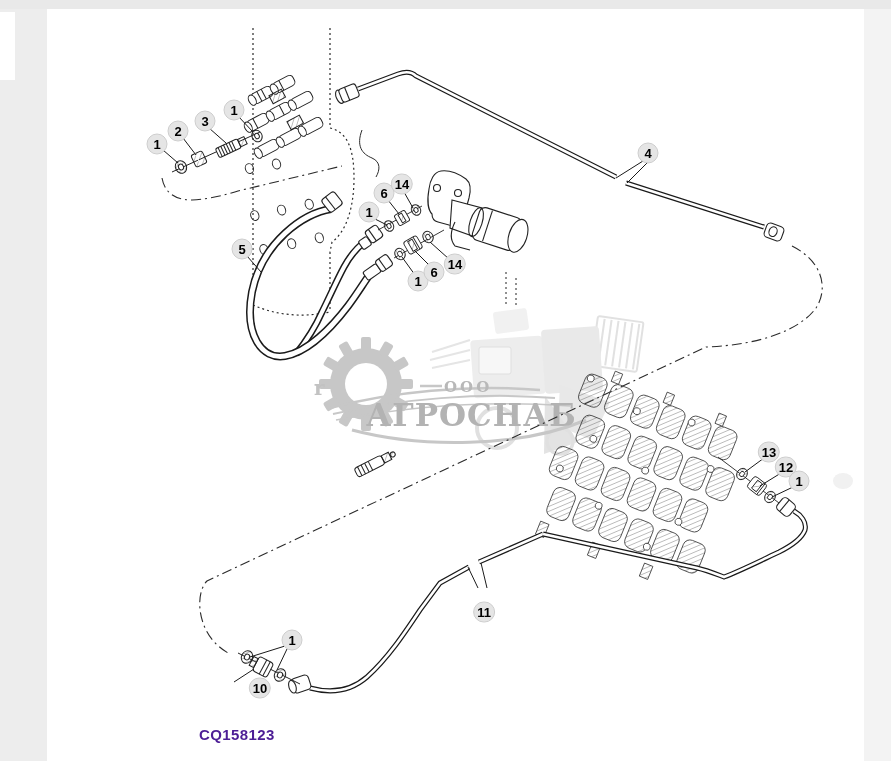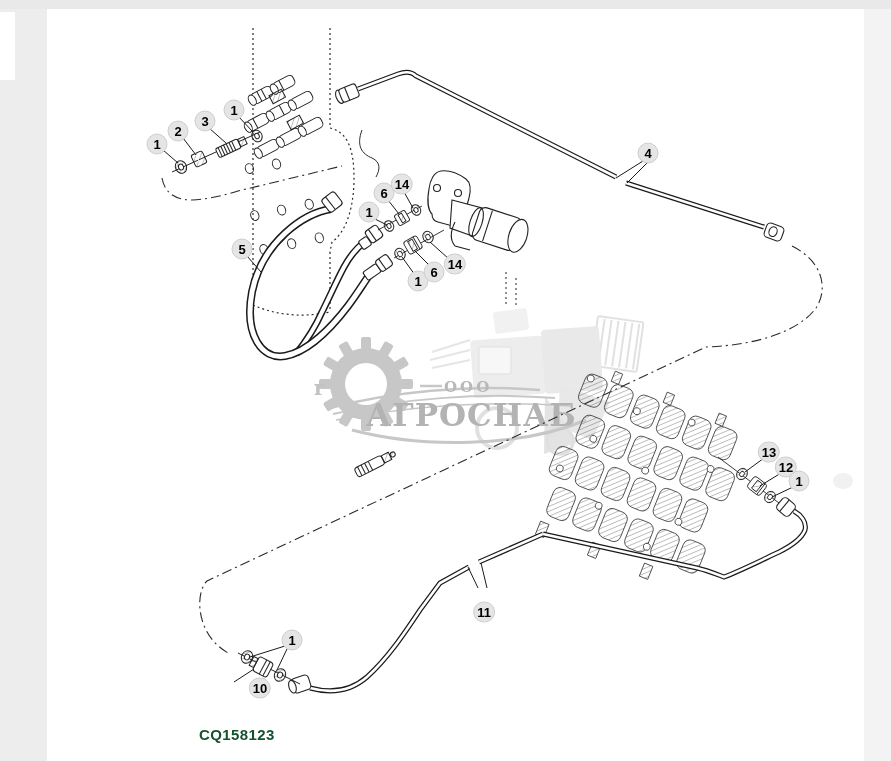--- a/index.html
+++ b/index.html
@@ -10,21 +10,21 @@
   .strip-left{left:0;top:9px;width:47px;height:752px;background:#ededed;}
   .strip-right{left:864px;top:9px;width:27px;height:752px;background:#f3f3f3;}
   .notch{position:absolute;left:0;top:12px;width:15px;height:68px;background:#fff;z-index:1;}
   svg.diagram{position:absolute;left:0;top:0;z-index:2;}
   #callout-layer{position:absolute;left:0;top:0;width:100%;height:100%;z-index:3;pointer-events:none;}
   .callout{position:absolute;transform:translate(-50%,-50%);min-width:21px;height:21px;
            padding:0 3px;box-sizing:border-box;border-radius:12px;background:#e5e5e5;
            border:1px solid #cdcdcd;display:flex;align-items:center;justify-content:center;
            font-weight:bold;font-size:13px;color:#000;}
   .figure-code{position:absolute;left:199px;top:726px;z-index:3;font-weight:bold;
-               font-size:15px;letter-spacing:0.4px;color:#14532d;}
+               font-size:15px;letter-spacing:0.4px;color:#4c1d95;}
   .wm-text{font-family:"DejaVu Serif",serif;font-weight:bold;}
 </style>
 </head>
 <body>
 
 <div class="page">
   <div class="strip strip-top"></div>
   <div class="strip strip-left"></div>
   <div class="strip strip-right"></div>
   <div class="notch"></div>

